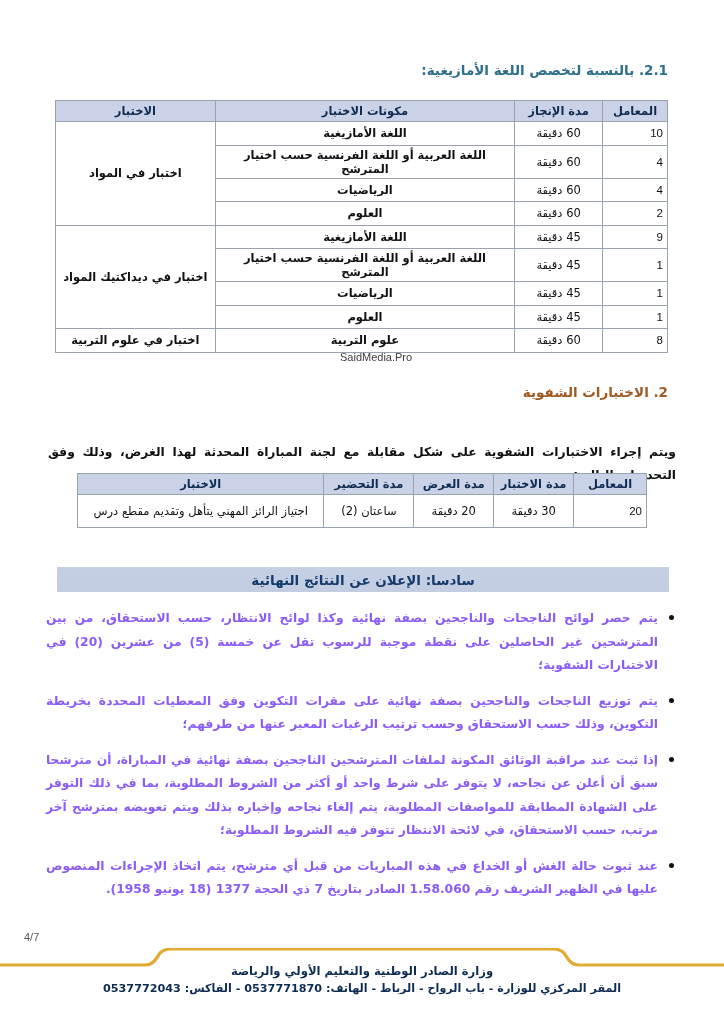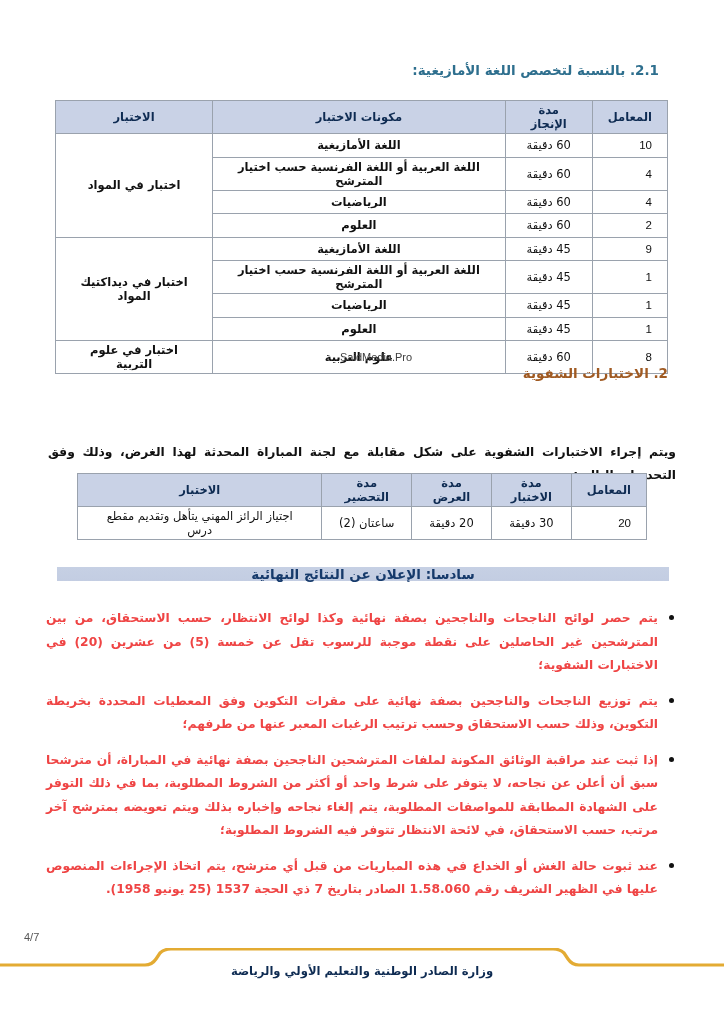--- a/index.html
+++ b/index.html
@@ -16,47 +16,47 @@
   }
   .page {
     position: absolute;
     inset: 0;
     width: 724px; height: 1024px;
   }
 
   
   .sub-heading {
     position: absolute;
-    right: 65px;
+    right: 56px;
     top: 62px;
     width: 612px;
     text-align: right;
     font-size: 13.5px;
     font-weight: bold;
     color: #2e6f8e;
     direction: rtl;
     letter-spacing: 0;
   }
   .orange-heading {
     position: absolute;
     right: 56px;
-    top: 365px;
+    top: 384px;
     width: 612px;
     text-align: right;
     font-size: 13.5px;
     font-weight: bold;
     color: #a05a22;
     direction: rtl;
   }
   .banner {
     position: absolute;
     left: 57px;
     top: 567px;
     width: 612px;
-    height: 14px;
+    height: 25px;
     background: linear-gradient(to bottom, #c6d0e4, #c3cde2);
     display: flex;
     align-items: center;
     justify-content: center;
     font-size: 13.5px;
     font-weight: bold;
     color: #163a6b;
     direction: rtl;
   }
 
@@ -73,21 +73,21 @@
 
   
   table.doc-table {
     position: absolute;
     border-collapse: collapse;
     direction: rtl;
     font-size: 11.5px;
   }
   table.doc-table td, table.doc-table th {
     border: 1px solid #9aa2ad;
-    padding: 2px 15px;
+    padding: 2px 4px;
     text-align: center;
     vertical-align: middle;
     color: #111;
     background: #ffffff;
     font-weight: bold;
   }
   table.doc-table th {
     background: #c9d2e6;
     color: #0e2b52;
     font-weight: bold;
@@ -155,21 +155,21 @@
     list-style: none;
   }
   .bullets li {
     position: relative;
     padding-right: 18px;
     margin-bottom: 12px;
     font-size: 12.3px;
     line-height: 23.5px;
     text-align: justify;
     text-align-last: right;
-    color: #ef4444;
+    color: #8b5cf6;
     font-weight: bold;
   }
   .bullets li .dot {
     position: absolute;
     right: 2px;
     top: 8px;
     width: 5px; height: 5px;
     background: #111;
     border-radius: 50%;
   }
@@ -320,27 +320,28 @@
     <li class="strong">
       <span class="dot"></span>
       <span>يتم توزيع الناجحات والناجحين بصفة نهائية على مقرات التكوين وفق المعطيات المحددة بخريطة التكوين، وذلك حسب الاستحقاق وحسب ترتيب الرغبات المعبر عنها من طرفهم؛</span>
     </li>
     <li>
       <span class="dot"></span>
       <span>إذا ثبت عند مراقبة الوثائق المكونة لملفات المترشحين الناجحين بصفة نهائية في المباراة، أن مترشحا سبق أن أعلن عن نجاحه، لا يتوفر على شرط واحد أو أكثر من الشروط المطلوبة، بما في ذلك التوفر على الشهادة المطابقة للمواصفات المطلوبة، يتم إلغاء نجاحه وإخباره بذلك ويتم تعويضه بمترشح آخر مرتب، حسب الاستحقاق، في لائحة الانتظار تتوفر فيه الشروط المطلوبة؛</span>
     </li>
     <li>
       <span class="dot"></span>
-      <span>عند ثبوت حالة الغش أو الخداع في هذه المباريات من قبل أي مترشح، يتم اتخاذ الإجراءات المنصوص عليها في الظهير الشريف رقم 1.58.060 الصادر بتاريخ 7 ذي الحجة 1537 (25 يونيو 1958).</span>
+      <span>عند ثبوت حالة الغش أو الخداع في هذه المباريات من قبل أي مترشح، يتم اتخاذ الإجراءات المنصوص عليها في الظهير الشريف رقم 1.58.060 الصادر بتاريخ 7 ذي الحجة 1377 (18 يونيو 1958).</span>
     </li>
   </ul>
 
   <div class="page-num">4/7</div>
 
   <svg class="footer-rule" viewBox="0 0 724 26" preserveAspectRatio="none">
     <path d="M0 17 L145 17 Q152 17 156 11 L160 5 Q164 1 171 1 L553 1 Q560 1 564 5 L568 11 Q572 17 579 17 L724 17" fill="none" stroke="#e3ab33" stroke-width="3.2" stroke-linejoin="round"></path>
   </svg>
 
   <div class="footer-text">
     <div class="footer-line1">وزارة الصادر الوطنية والتعليم الأولي والرياضة</div>
+    <div class="footer-line2">المقر المركزي للوزارة - باب الرواح - الرباط - الهاتف: 0537771870 - الفاكس: 0537772043</div>
   </div>
 
 </div>
 
 </body></html>

